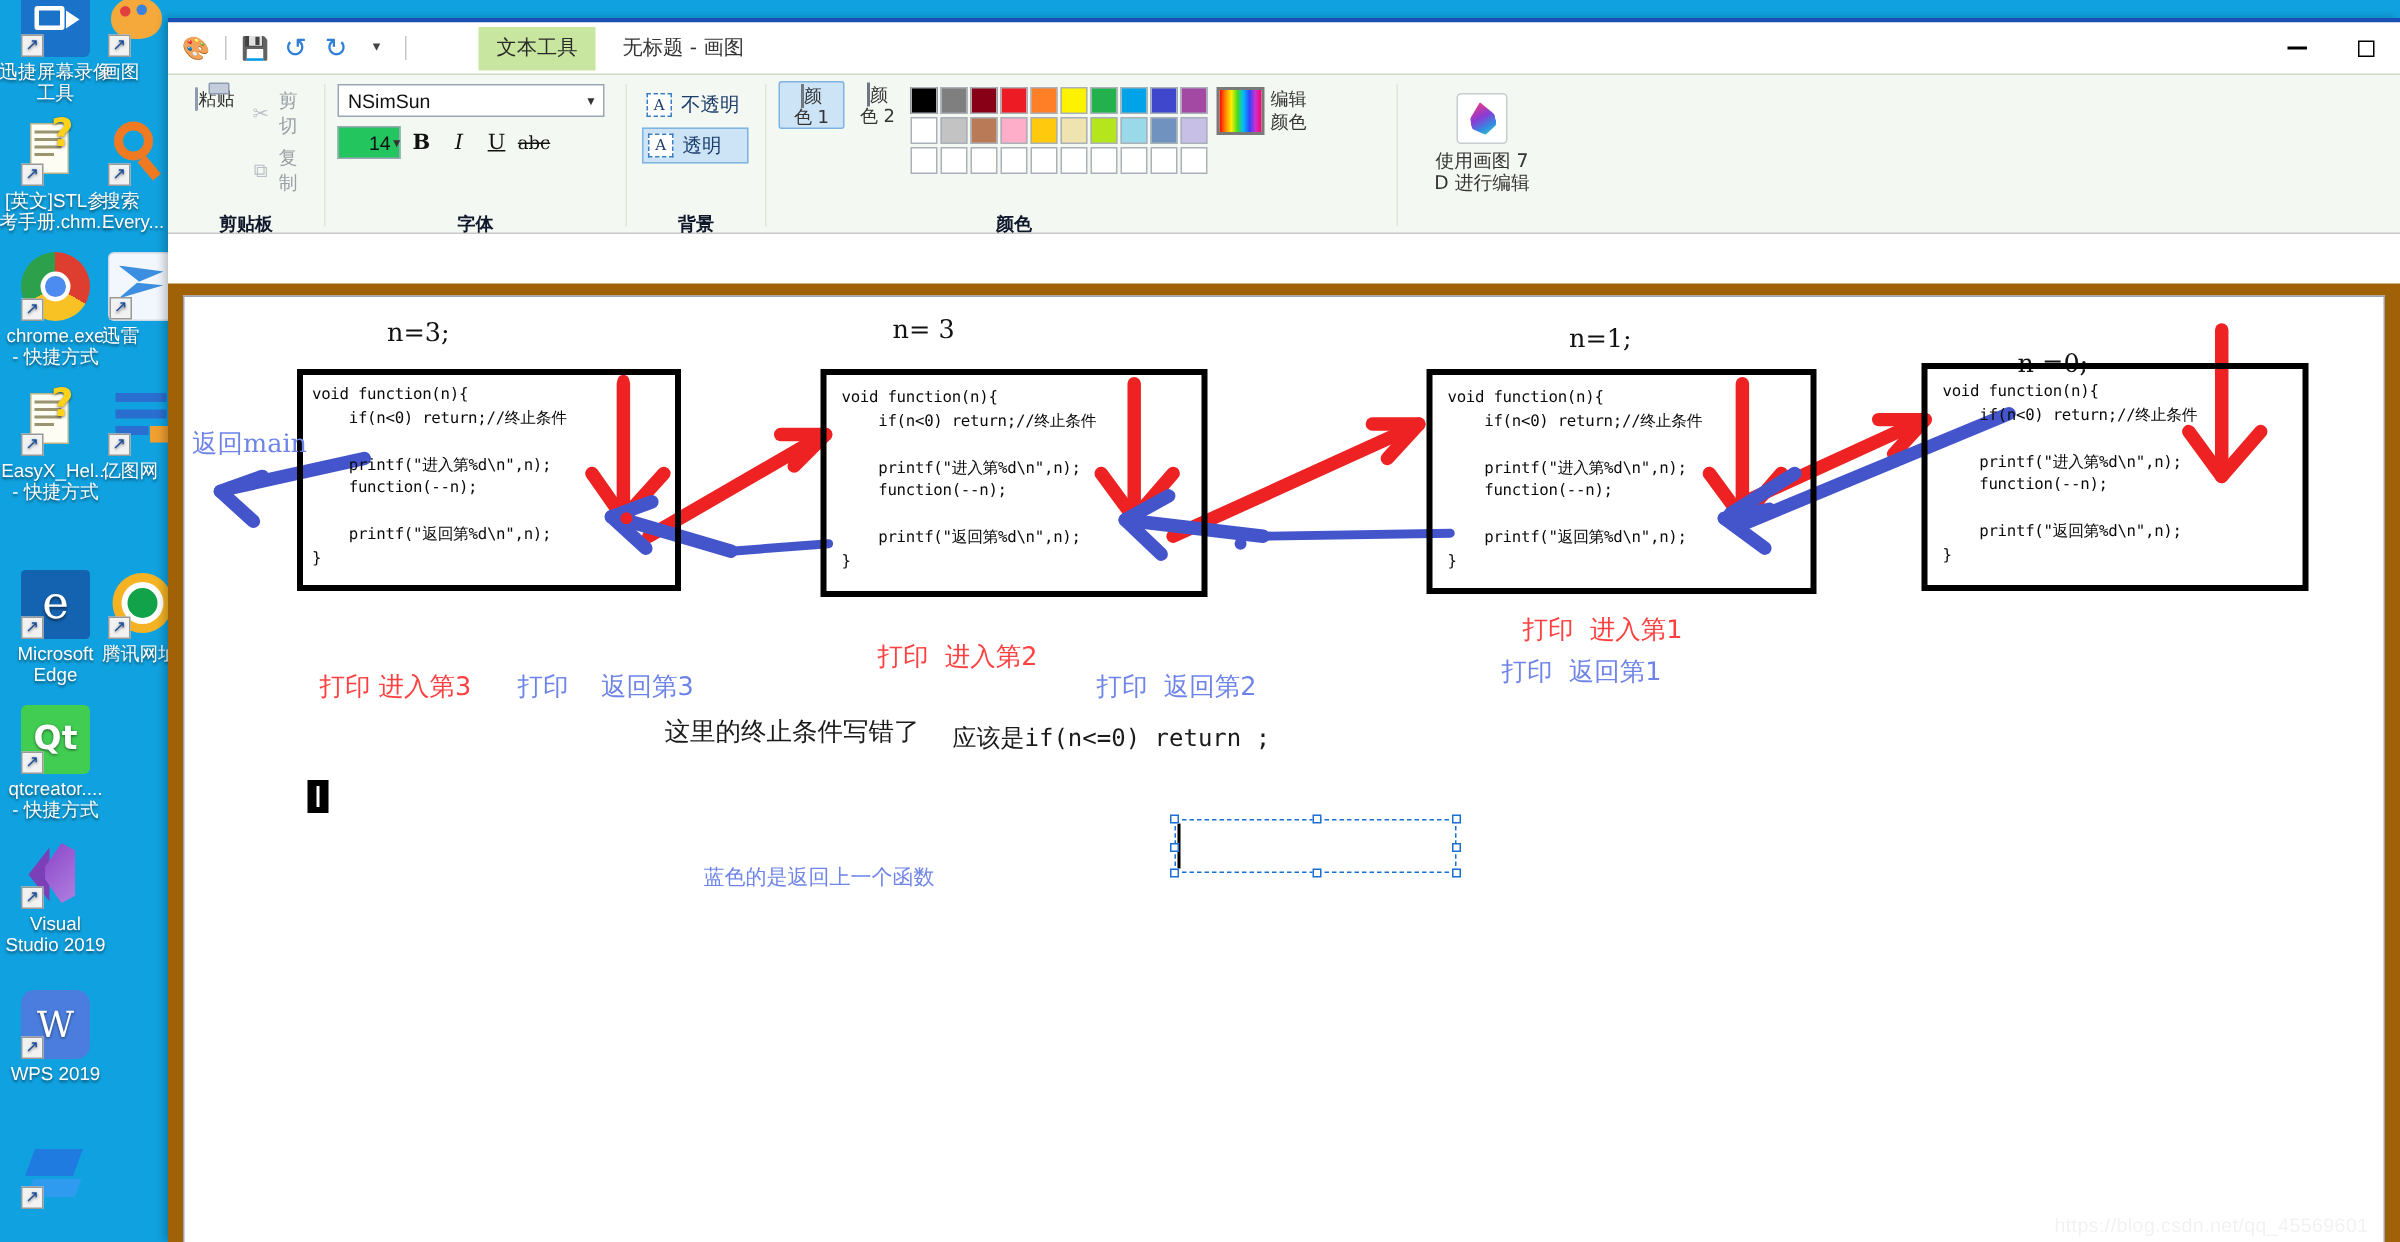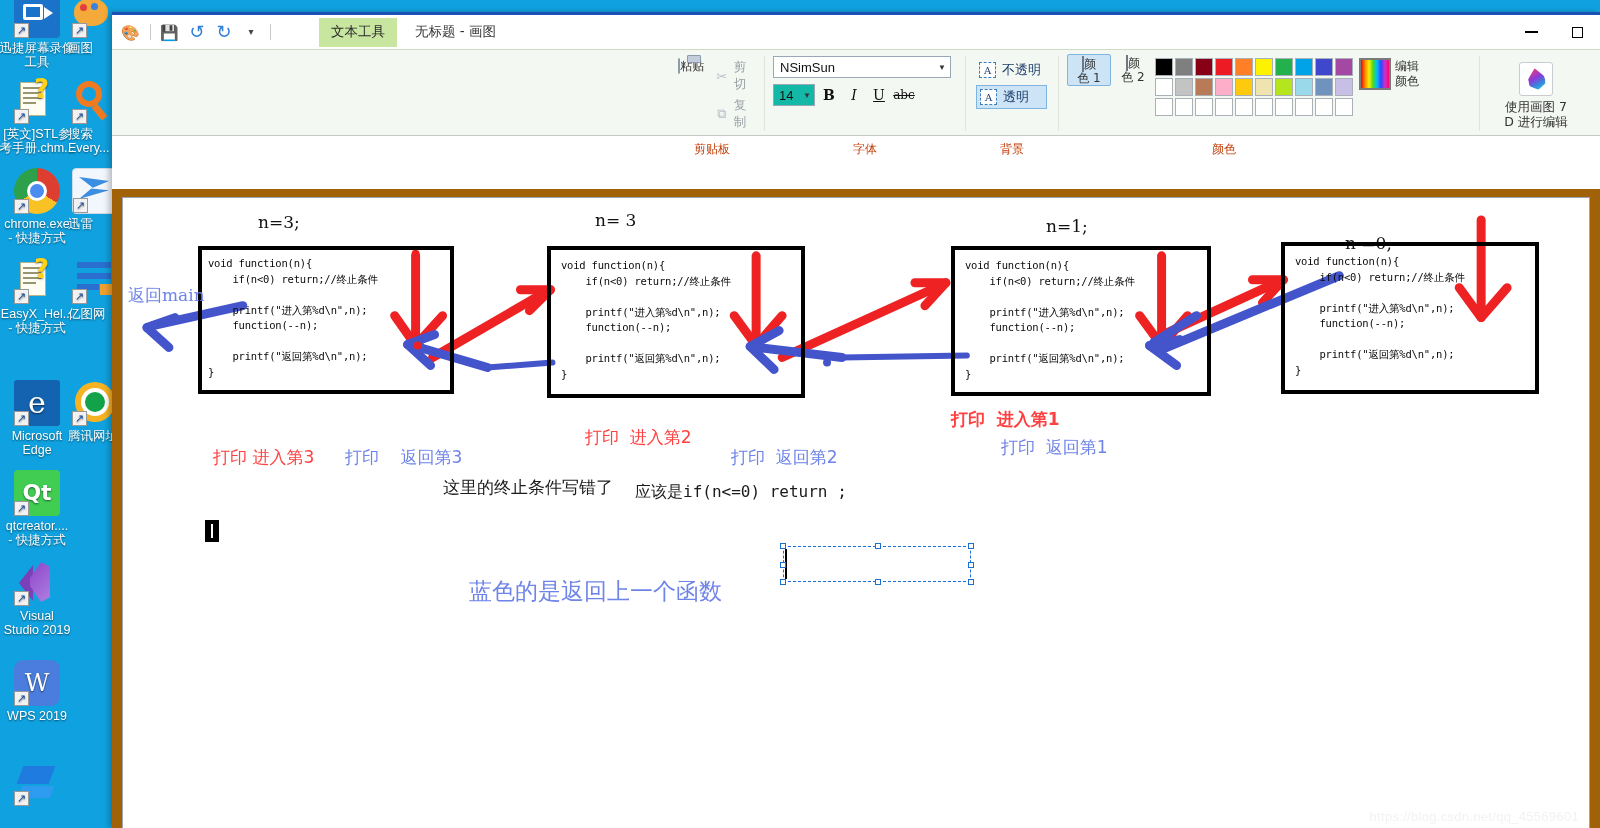--- a/index.html
+++ b/index.html
@@ -98,33 +98,32 @@
     background: #f4f8f2; border: 1px solid #a7cd7e; border-bottom: none;
     border-top: 2px solid #9ac46a;
   }
   #ctx-bar {
     position: absolute; left: 166px; top: 0px; width: 114px; height: 2px;
     background: #9ac46a;
   }
 
   
   #ribbon {
-    height: 87px;
+    height: 107px;
     background: #f4f8f2;
     border-top: 1px solid #cfdcc4;
     border-bottom: 1px solid #c8c8c8;
     display: flex;
     position: relative;
-    justify-content: flex-end;
   }
   .rgroup { position: relative; height: 110px; display: flex; flex-direction: column; }
   .rgroup-body { flex: 1; display: flex; align-items: flex-start; padding: 6px 8px 0 8px; }
   .rgroup-title {
-    height: 20px; text-align: center; font-size: 12px; color: #c2410c;
-    font-family: "DejaVu Sans", sans-serif; line-height: 18px;
+    height: 20px; text-align: center; font-size: 12px; color: #0f172a;
+    font-family: "DejaVu Sans", sans-serif; line-height: 18px; font-weight: bold;
   }
   .rsep { width: 1px; background: #dfe5da; margin: 6px 0 4px 0; }
 
   
   .paste-btn { width: 52px; text-align: center; font-size: 12px; color: #333;
     font-family: "DejaVu Sans", sans-serif; padding-top: 2px;}
   .paste-ico {
     width: 28px; height: 32px; margin: 0 auto 2px auto;
     border: 1px solid #8d9bad; background: #eef2f8; border-radius: 2px;
     position: relative;
@@ -142,23 +141,23 @@
   
   .font-col { display: flex; flex-direction: column; gap: 6px; }
   .font-name-box {
     width: 178px; height: 22px; border: 1px solid #9aa7b5; background: #fff;
     display: flex; align-items: center; padding: 0 4px 0 6px;
     font-size: 13px; color: #111; font-family: "Liberation Sans", sans-serif;
     justify-content: space-between;
   }
   .font-row2 { display: flex; align-items: center; gap: 3px; }
   .font-size-box {
-    width: 42px; height: 22px; border: 1px solid #9aa7b5; background: #14b8a6;
+    width: 42px; height: 22px; border: 1px solid #9aa7b5; background: #22c55e;
     display: flex; align-items: center; justify-content: space-between;
-    padding: 0 3px 0 5px; font-size: 13px; color: #111;
+    padding: 0 3px 0 20px; font-size: 13px; color: #111;
   }
   .caret { font-size: 8px; color: #333; }
   .fbtn {
     width: 22px; height: 22px; display: flex; align-items: center;
     justify-content: center; font-size: 14px; color: #111;
     font-family: "DejaVu Serif", serif;
   }
   .fbtn.b { font-weight: bold; }
   .fbtn.i { font-style: italic; }
   .fbtn.u { text-decoration: underline; }
@@ -696,27 +695,27 @@
       </div>
 
       <div class="cv-text ann-blue ann-serif" style="left:5px; top:86px;">返回main</div>
 
       <div class="cv-text ann-red" style="left:90px; top:248px;">打印 进入第3</div>
       <div class="cv-text ann-blue" style="left:222px; top:248px;">打印    返回第3</div>
 
       <div class="cv-text ann-red" style="left:462px; top:228px;">打印  进入第2</div>
       <div class="cv-text ann-blue" style="left:608px; top:248px;">打印  返回第2</div>
 
-      <div class="cv-text ann-red" style="left:828px; top:210px;font-weight:bold;">打印  进入第1</div>
+      <div class="cv-text ann-red" style="left:892px; top:210px;">打印  进入第1</div>
       <div class="cv-text ann-blue" style="left:878px; top:238px;">打印  返回第1</div>
 
       <div class="cv-text ann-black ann-serif" style="left:320px; top:278px; font-size:17px;">这里的终止条件写错了</div>
       <div class="cv-text ann-black" style="left:512px; top:284px; font-size:16px; font-family:'DejaVu Sans Mono',monospace;">应该是if(n&lt;=0) return ;</div>
 
-      <div class="cv-text ann-blue ann-serif" style="left:346px; top:378px; font-size:23px;">蓝色的是返回上一个函数</div>
+      <div class="cv-text ann-blue ann-serif" style="left:346px; top:378px; font-size:14px;">蓝色的是返回上一个函数</div>
 
       <div id="text-caret" style="left:82px; top:322px;"></div>
 
       <div id="sel-box" style="left:660px; top:348px; width:188px; height:36px;">
         <span class="caret-bar"></span>
         <span class="h" style="left:-4px; top:-4px;"></span>
         <span class="h" style="left:91px; top:-4px;"></span>
         <span class="h" style="right:-4px; top:-4px;"></span>
         <span class="h" style="left:-4px; top:15px;"></span>
         <span class="h" style="right:-4px; top:15px;"></span>

